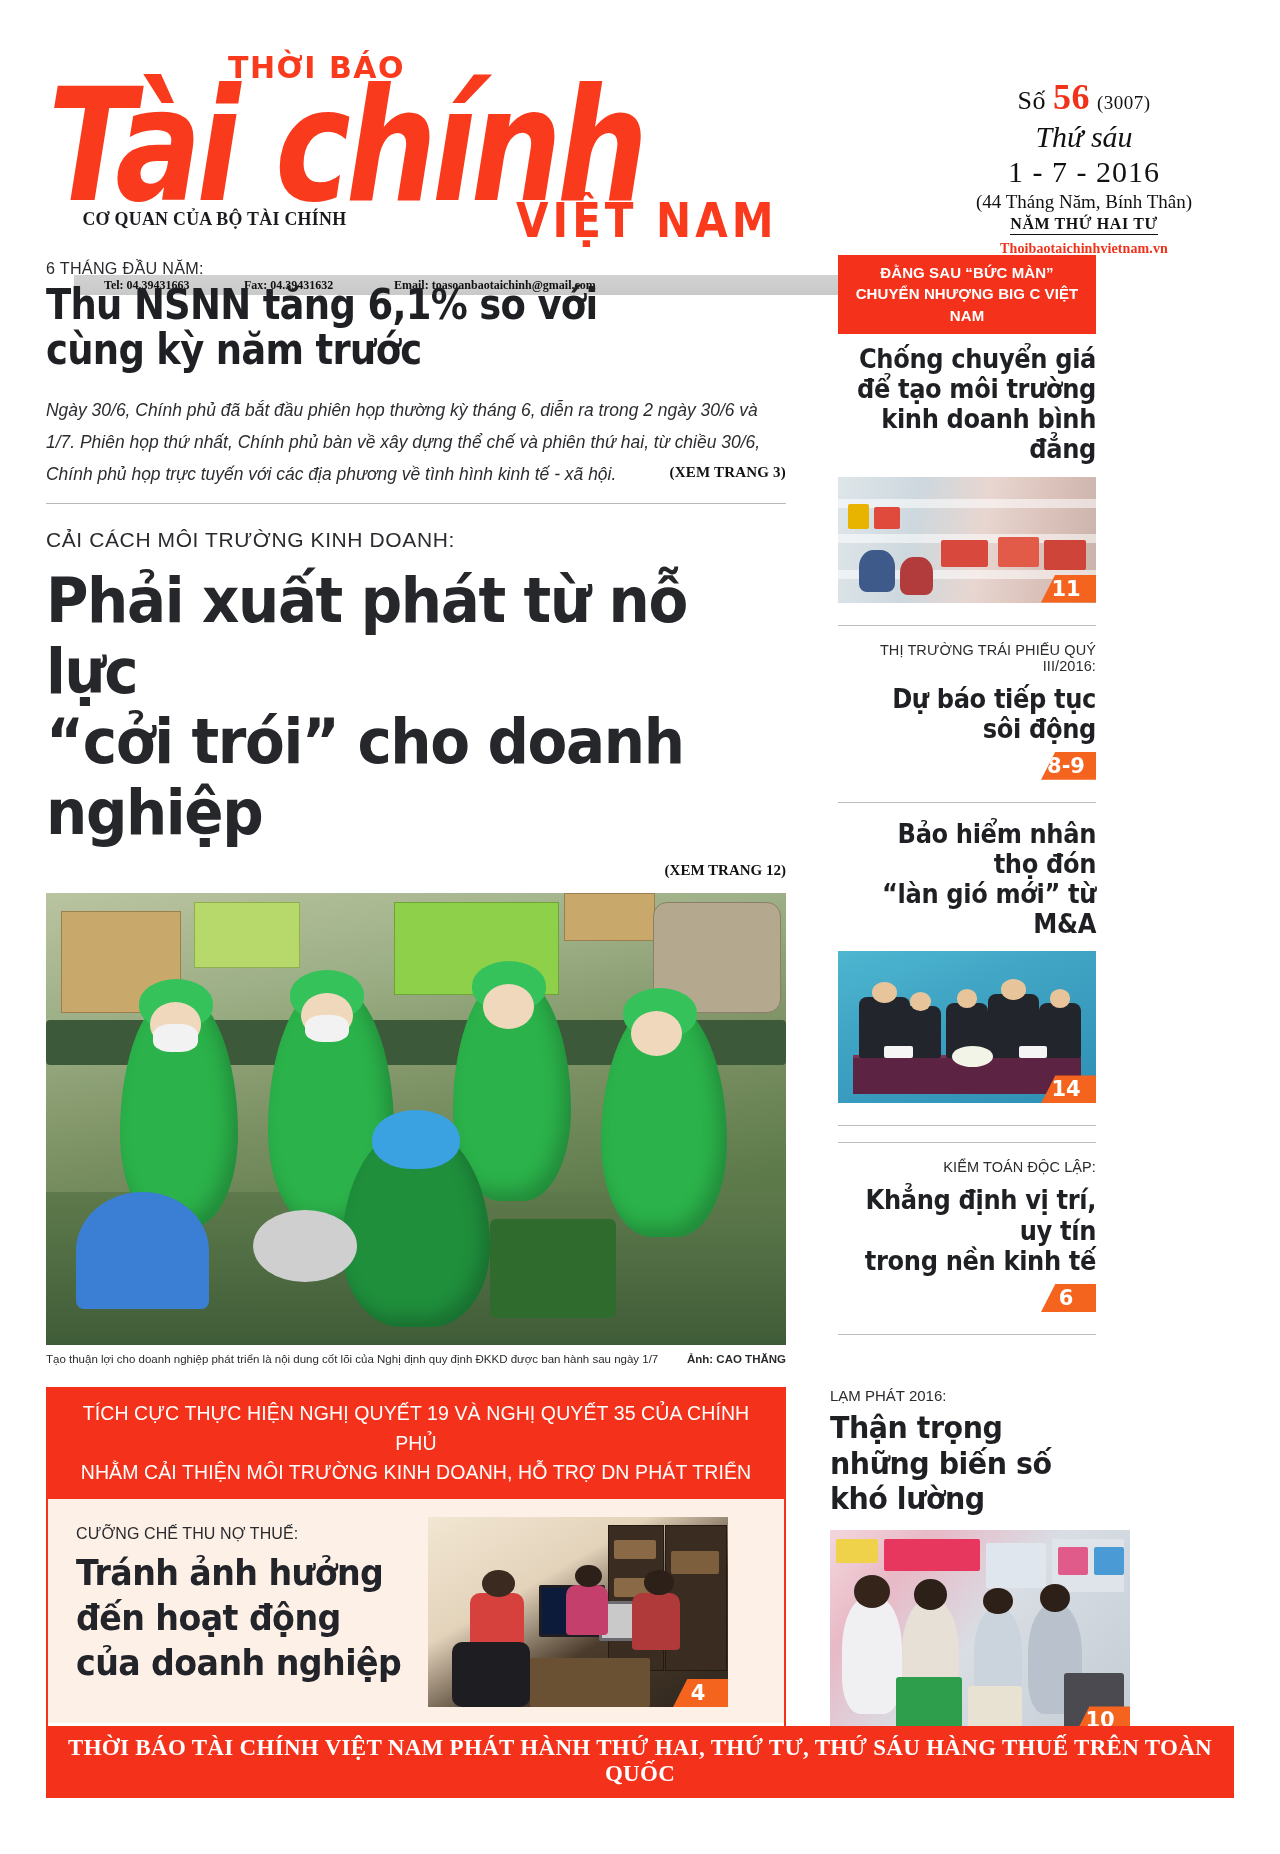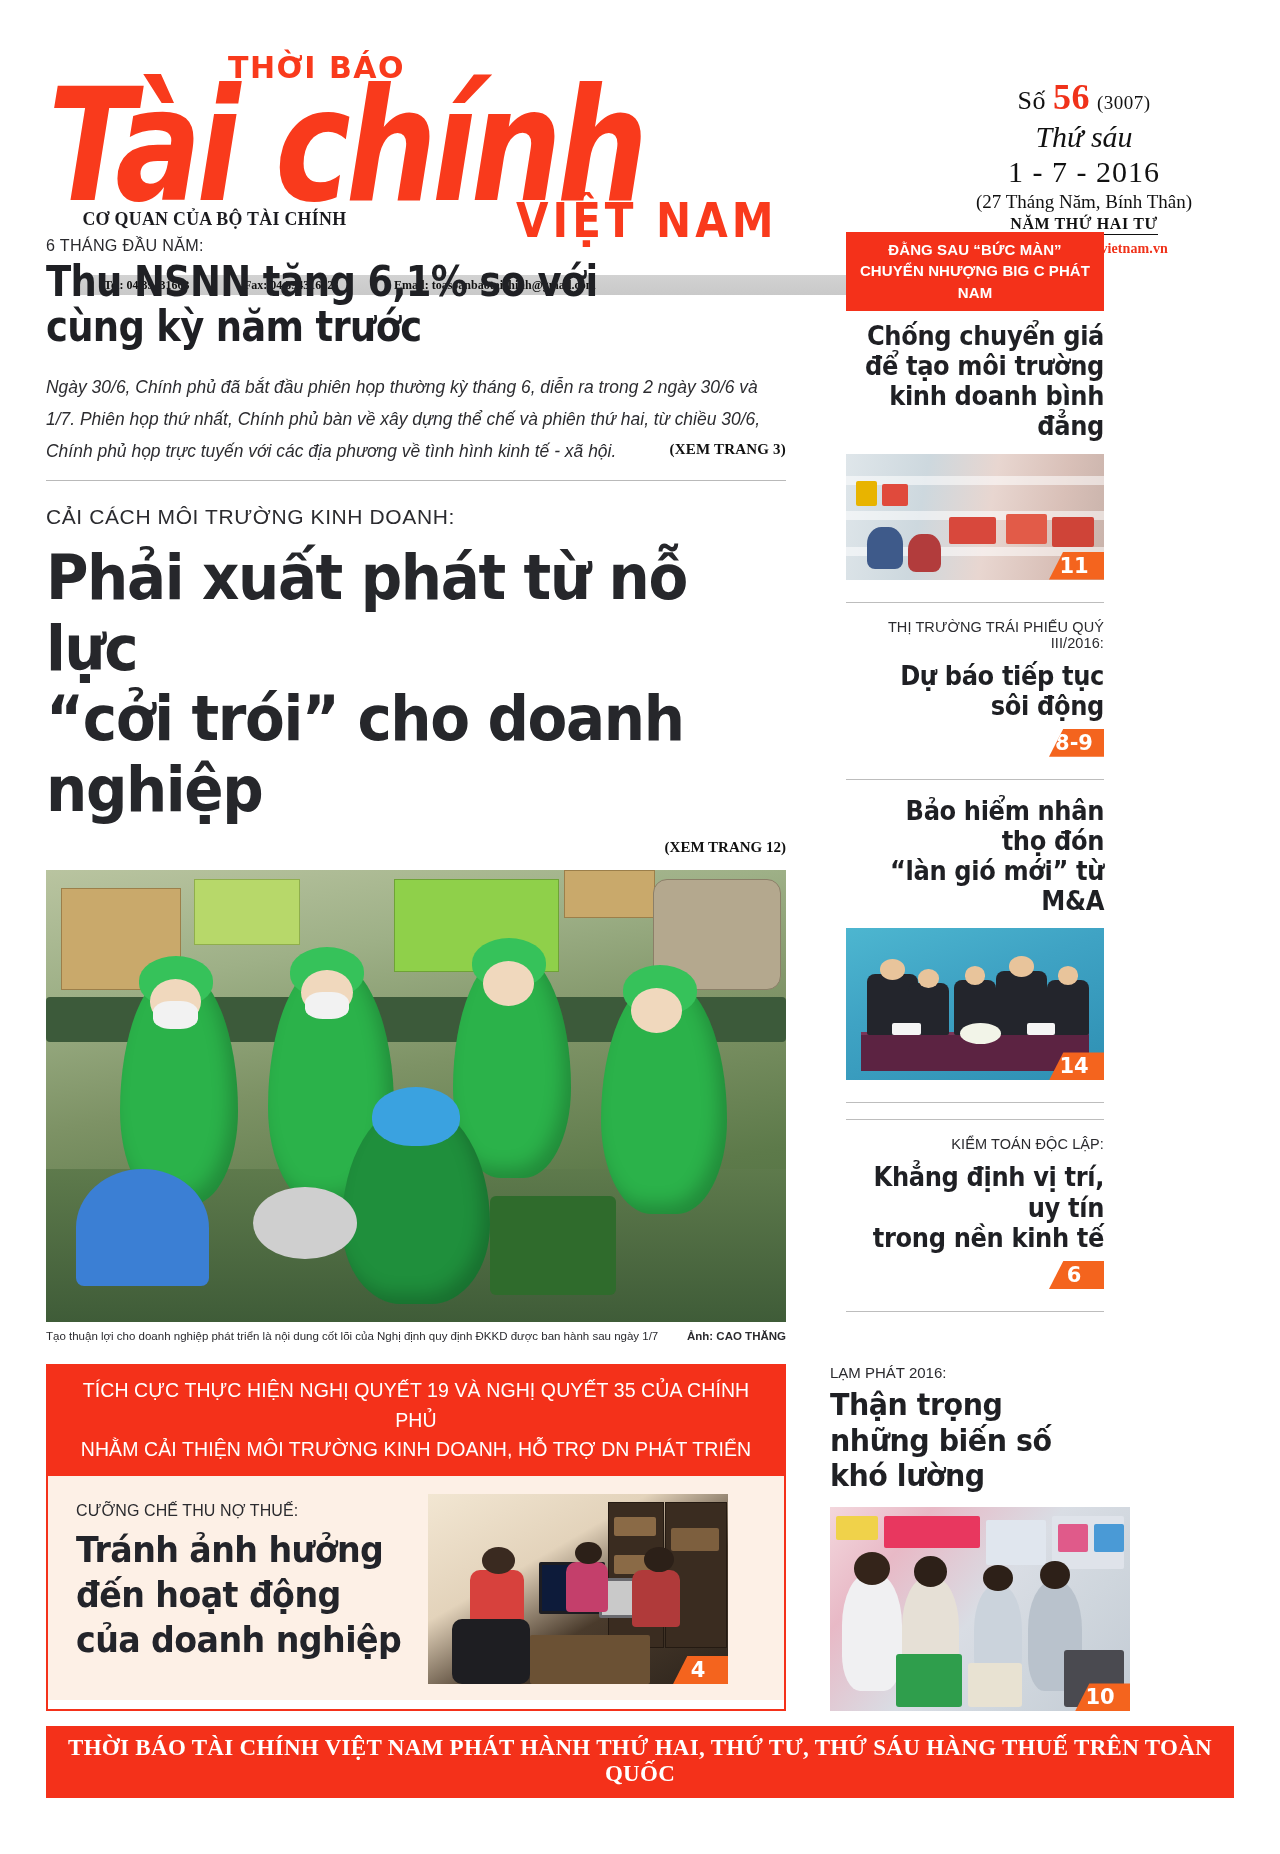--- a/index.html
+++ b/index.html
@@ -21,21 +21,21 @@
   .dateblock .so{font-size:26px;letter-spacing:.5px;}
   .dateblock .so b{font-size:36px;color:#f0321a;font-weight:bold;}
   .dateblock .so small{font-size:19px;}
   .dateblock .day{font-size:30px;font-style:italic;margin-top:2px;}
   .dateblock .dmy{font-size:30px;margin-top:1px;letter-spacing:1px;}
   .dateblock .lunar{font-size:19px;margin-top:2px;}
   .dateblock .year{font-size:16px;font-weight:bold;letter-spacing:.6px;margin-top:2px;border-bottom:1.5px solid #111;display:inline-block;padding-bottom:1px;}
   .dateblock .web{font-size:14px;font-weight:bold;color:#f0321a;margin-top:6px;letter-spacing:.1px;}
 
   
-  .grid{display:flex;gap:16px;}
+  .grid{display:flex;gap:8px;margin-top:23px;}
   .col-left{width:740px;}
   .col-right{width:258px;margin-left:44px;}
 
   
   .lead{padding-top:4px;}
   .kicker{font-size:17px;letter-spacing:.3px;color:#2a2a2e;font-family:"Liberation Sans",sans-serif;transform:scaleX(.95);transform-origin:left;}
   .lead h1{margin:4px 0 0;font-family:"DejaVu Sans",sans-serif;font-weight:bold;font-size:42px;line-height:1.06;letter-spacing:-.8px;color:#1f2024;transform:scaleX(.88);transform-origin:left;}
   .lead p{margin:22px 0 0;font-family:"Liberation Sans",sans-serif;font-style:italic;font-size:18px;line-height:1.78;color:#2c2c30;transform:scaleX(.97);transform-origin:left;}
   .see{font-family:"Liberation Serif",serif;font-weight:bold;font-size:15px;letter-spacing:.2px;text-align:right;color:#111;margin-top:-26px;}
   .rule{border:0;border-top:1px solid #b9b9b9;margin:22px 0 0;}
@@ -128,21 +128,21 @@
     </div>
 
     <div class="dateblock">
       <div class="so">
         <span>Số</span>
         <b>56</b>
         <small>(3007)</small>
       </div>
       <div class="day">Thứ sáu</div>
       <div class="dmy">1 - 7 - 2016</div>
-      <div class="lunar">(27 Tháng Năm, Bính Thân)</div>
+      <div class="lunar">(44 Tháng Năm, Bính Thân)</div>
       <div><span class="year">NĂM THỨ HAI TƯ</span></div>
       <div class="web">Thoibaotaichinhvietnam.vn</div>
     </div>
   </div>
 
   <div class="grid">
 
     <div class="col-left">
 
       <div class="lead">
@@ -203,21 +203,21 @@
           <span class="credit">Ảnh: CAO THĂNG</span>
         </div>
       </div>
     </div>
 
     <div class="col-right">
 
       <div class="sb-item">
         <div class="sb-redbox">
           <div>ĐẰNG SAU “BỨC MÀN”</div>
-          <div>CHUYỂN NHƯỢNG BIG C PHÁT NAM</div>
+          <div>CHUYỂN NHƯỢNG BIG C VIỆT NAM</div>
         </div>
         <div class="sb-title">
           <div>Chống chuyển giá</div>
           <div>để tạo môi trường</div>
           <div>kinh doanh bình đẳng</div>
         </div>
         <div class="sb-photo">
           <div class="ph f2"></div>
           <div class="shelf" style="top:18%;"></div>
           <div class="shelf" style="top:46%;"></div>

